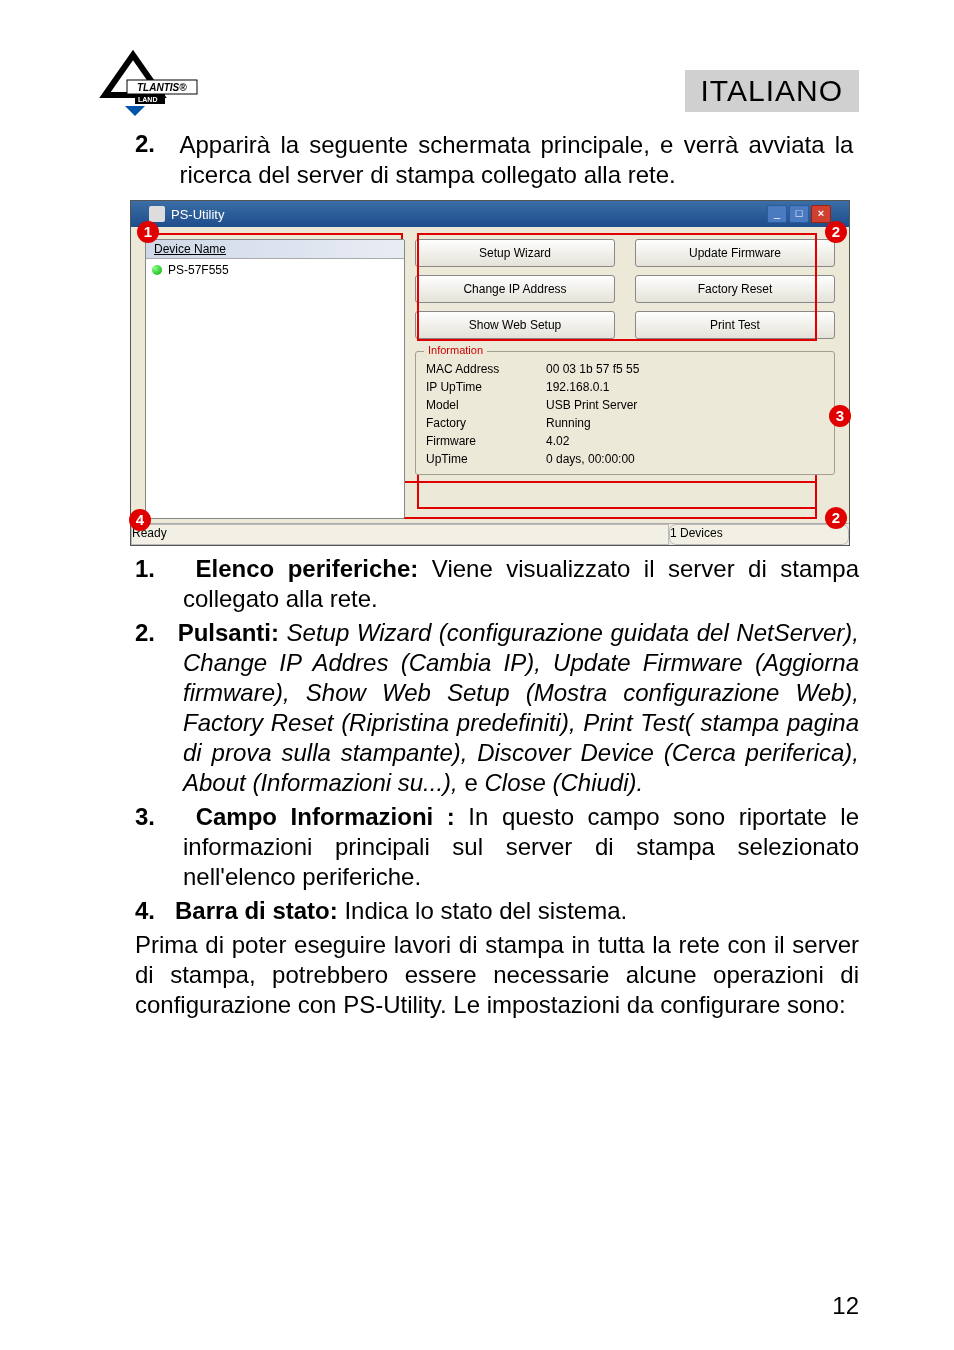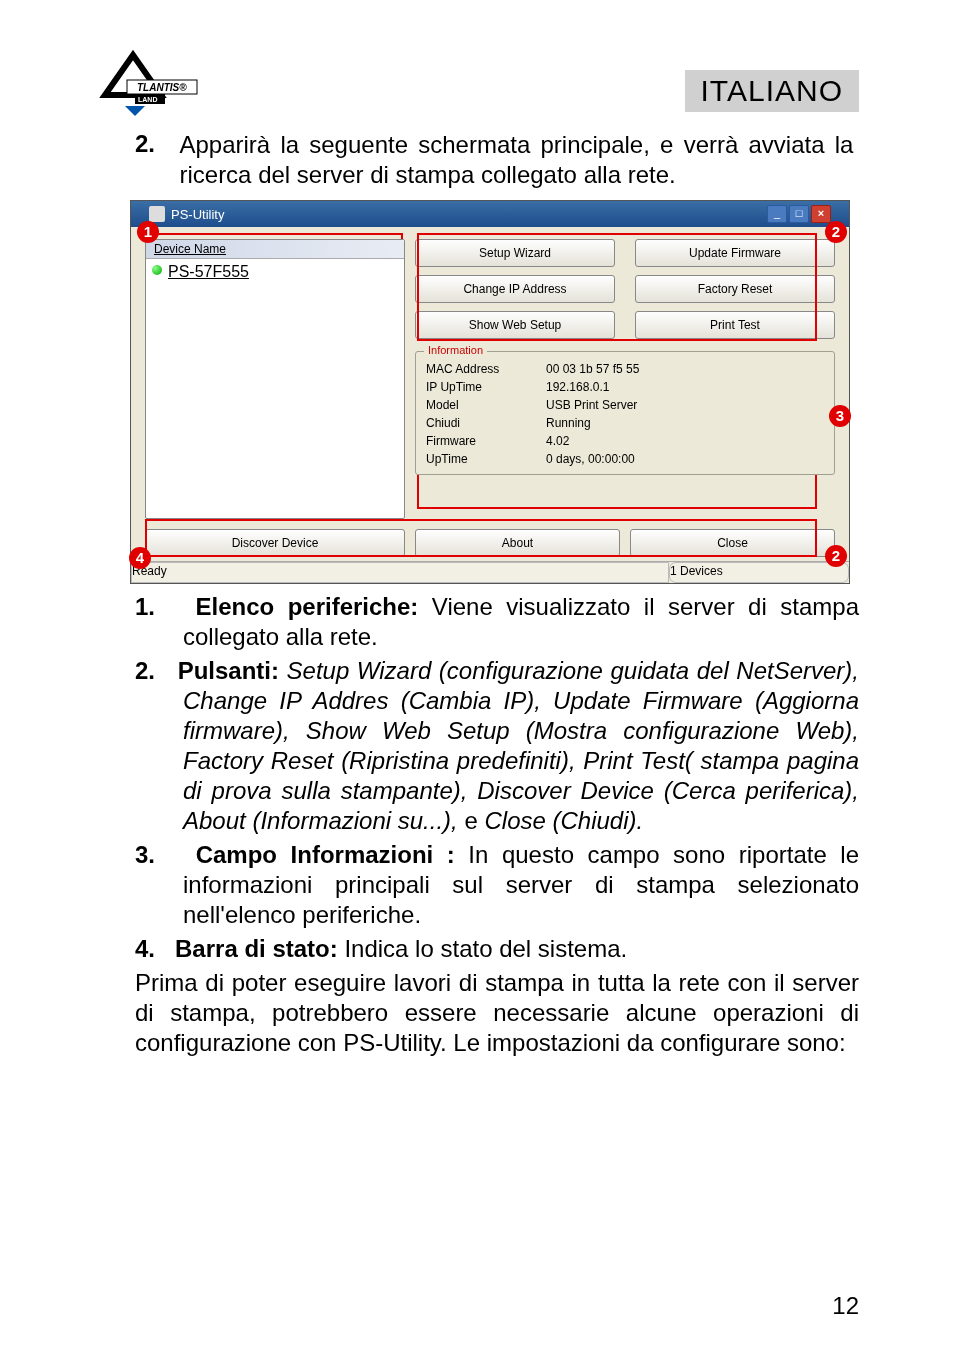--- a/index.html
+++ b/index.html
@@ -97,23 +97,22 @@
     }
     .device-header {
       background: linear-gradient(to right, #d0d8e8, #e8ecf4);
       border-bottom: 1px solid #aaa;
       padding: 2px 8px;
       font-size: 12px;
       text-decoration: underline;
     }
     .device-item {
       padding: 4px 8px 4px 22px;
-      font-size: 16px;
-      position: relative;
-      text-decoration: underline;
+      font-size: 12px;
+      position: relative;
     }
     .device-dot {
       position: absolute;
       left: 6px; top: 6px;
       width: 10px; height: 10px;
       border-radius: 50%;
       background: radial-gradient(circle at 30% 30%, #8f8, #0a0);
     }
     .right-panel {
       flex: 1;
@@ -291,38 +290,33 @@
             </div>
           <div class="info-row">
               <span class="info-label">IP UpTime</span>
               <span>192.168.0.1</span>
             </div>
           <div class="info-row">
               <span class="info-label">Model</span>
               <span>USB Print Server</span>
             </div>
           <div class="info-row">
-              <span class="info-label">Chiudi</span>
+              <span class="info-label">Factory</span>
               <span>Running</span>
             </div>
           <div class="info-row">
               <span class="info-label">Firmware</span>
               <span>4.02</span>
             </div>
           <div class="info-row">
               <span class="info-label">UpTime</span>
               <span>0 days, 00:00:00</span>
             </div>
         </div>
       </div>
-    </div>
-    <div class="bottom-row">
-      <div class="ps-btn">Discover Device</div>
-      <div class="ps-btn">About</div>
-      <div class="ps-btn">Close</div>
     </div>
   </div>
   <div class="status-bar">
     <div class="status-cell">Ready</div>
     <div class="status-cell">1 Devices</div>
   </div>
 </div>
 
 <div class="body-list">
   <div class="body-item">

